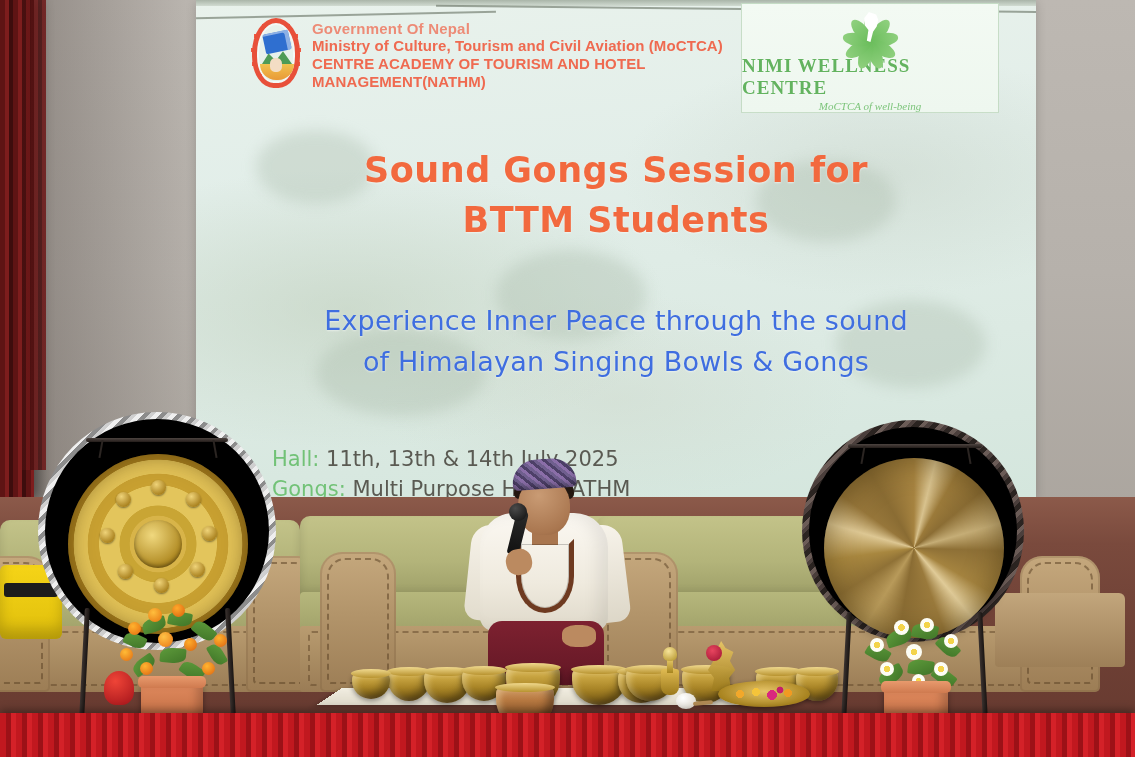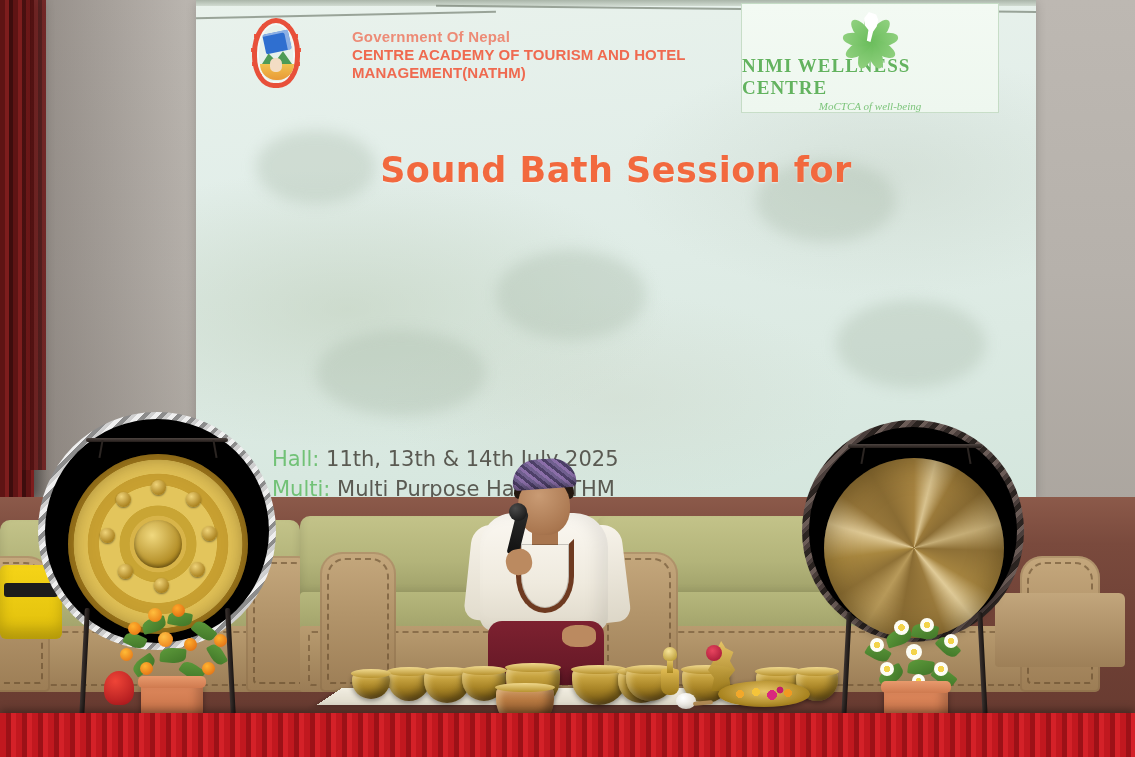--- a/index.html
+++ b/index.html
@@ -96,21 +96,21 @@
     background:#4e9b57; clip-path: polygon(0 100%, 22% 35%, 46% 80%, 70% 20%, 100% 100%);
   }
   .emblem .base{
     position:absolute; left:12px; top:52px; width:34px; height:16px;
     background: linear-gradient(180deg,#f0c24e,#e99a37); border-radius: 0 0 18px 18px;
   }
   .emblem .hand{
     position:absolute; left:22px; top:46px; width:12px; height:14px;
     background:#f3ddc4; border-radius:40%;
   }
-  .gov-lines { color:#ef6a50; line-height:1.18;margin-left:40px; }
+  .gov-lines { color:#ef6a50; line-height:1.18; }
   .gov-1 { font-size:15px; font-weight:bold; letter-spacing:.2px; opacity:.75;}
   .gov-2 { font-size:15px; font-weight:bold; letter-spacing:.1px; }
   .gov-3 { font-size:15px; font-weight:bold; letter-spacing:.1px; }
 
   .nimi-logo{
     position:absolute; right:37px; top:3px; width:258px; height:110px;
     background: linear-gradient(180deg,#f3faf3,#eef7ef);
     border:1px solid rgba(120,170,120,.35);
     display:flex; flex-direction:column; align-items:center; justify-content:flex-start;
     padding-top:4px;
@@ -491,20 +491,21 @@
       <div class="emblem">
         <div class="spikes"></div>
         <div class="wreath"></div>
         <div class="flag"></div>
         <div class="hills"></div>
         <div class="base"></div>
         <div class="hand"></div>
       </div>
       <div class="gov-lines">
         <div class="gov-1">Government Of Nepal</div>
+        <div class="gov-2">Ministry of Culture, Tourism and Civil Aviation (MoCTCA)</div>
         <div class="gov-3">CENTRE ACADEMY OF TOURISM AND HOTEL MANAGEMENT(NATHM)</div>
       </div>
     </div>
 
     <div class="nimi-logo">
       <div class="flower">
         <div class="petal" style="transform:rotate(0deg);"></div>
         <div class="petal" style="transform:rotate(40deg);"></div>
         <div class="petal" style="transform:rotate(80deg);"></div>
         <div class="petal" style="transform:rotate(120deg);"></div>
@@ -513,33 +514,36 @@
         <div class="petal" style="transform:rotate(240deg);"></div>
         <div class="petal" style="transform:rotate(280deg);"></div>
         <div class="petal" style="transform:rotate(320deg);"></div>
         <div class="horse"></div>
       </div>
       <div class="nimi-name">NIMI WELLNESS CENTRE</div>
       <div class="nimi-tag">MoCTCA of well-being</div>
     </div>
 
     <div class="slide-title">
-      <div>Sound Bath Session for</div>
+      <div>Sound Gongs Session for</div>
+      <div>BTTM Students</div>
     </div>
 
     <div class="slide-sub">
+      <div>Experience Inner  Peace through  the sound</div>
+      <div>of Himalayan Singing Bowls &amp; Gongs</div>
     </div>
 
     <div class="slide-details">
       <div class="d-row">
         <span class="lbl">Hall:</span>
         <span>11th, 13th &amp; 14th  July 2025</span>
       </div>
       <div class="d-row">
-        <span class="lbl">Multi:</span>
+        <span class="lbl">Gongs:</span>
         <span>Multi Purpose Hall, NATHM</span>
       </div>
 
     </div>
 
     <div class="slide-right">
       <div class="fac-1">Facilitator</div>
       <div class="fac-2">Guru Ni</div>
 
     </div>

